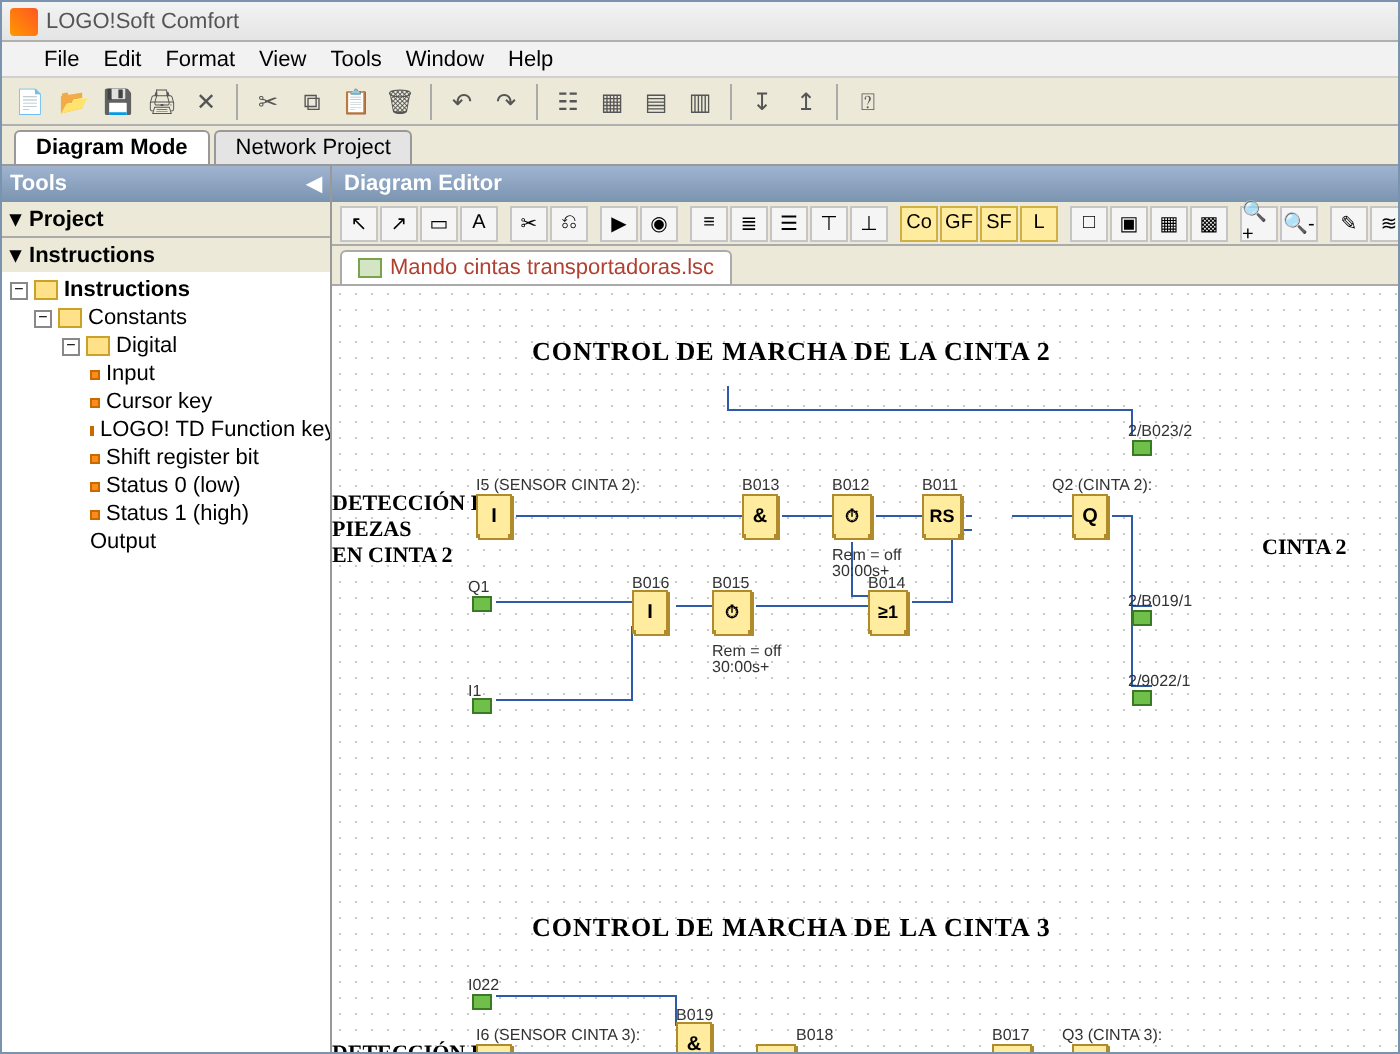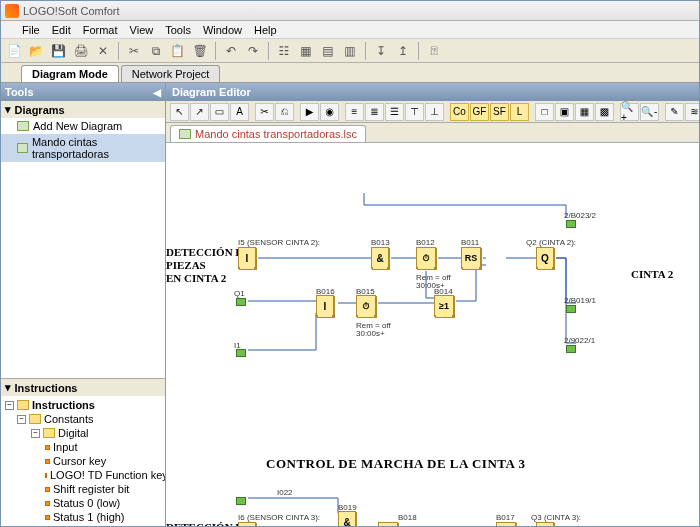--- a/index.html
+++ b/index.html
@@ -14,21 +14,21 @@
   .menubar { height: 18px; background: #f2f2f2; display: flex; align-items: center; padding: 0 21px; font-size: 11px; border-bottom: 1px solid #d0d0d0; }
   .menubar span { margin-right: 12px; cursor: default; }
 
   
   .toolbar-main { height: 24px; background: #ece9d8; display: flex; align-items: center; padding: 0 4px; border-bottom: 1px solid #b0b0b0; gap: 2px; }
   .tbtn { width: 20px; height: 20px; display: inline-flex; align-items: center; justify-content: center; border: 1px solid transparent; cursor: pointer; }
   .tsep { width: 1px; height: 18px; background: #aaa; margin: 0 3px; }
   .ticon { font-size: 12px; color: #555; }
 
   
-  .tabs { height: 20px; background: #ece9d8; display: flex; align-items: flex-end; padding: 0 20px; border-bottom: 1px solid #999; }
+  .tabs { height: 20px; background: #ece9d8; display: flex; align-items: flex-end; padding: 0 6px; border-bottom: 1px solid #999; }
   .tab { padding: 2px 10px; border: 1px solid #999; border-bottom: none; background: #e4e4e4; margin-right: 2px; border-radius: 3px 3px 0 0; font-size: 11px; cursor: pointer; }
   .tab.active { background: #fff; font-weight: bold; }
 
   
   .body { display: flex; height: calc(527px - 20px - 18px - 24px - 20px - 2px); }
 
   
   .left { width: 165px; display: flex; flex-direction: column; border-right: 1px solid #999; }
   .panel-header { height: 18px; background: linear-gradient(#a0b4d0,#7a94b0); color: #fff; font-weight: bold; display: flex; align-items: center; padding: 0 4px; font-size: 11px; justify-content: space-between; }
   .panel-header .collapse { color: #fff; font-size: 10px; }
@@ -166,31 +166,21 @@
 
   <div class="body">
 
     <div class="left">
       <div class="panel-header">
         <span>Tools</span>
         <span class="collapse">◀</span>
       </div>
       <div class="panel-sub">
         <span>▾</span>
-        <span>Diagrams</span>
-      </div>
-      <div class="panel-body" style="flex:0 0 auto; height:260px;">
-        <div class="diag-item">
-          <div class="dicon"></div>
-          <span>Add New Diagram</span>
-        </div>
-        <div class="diag-item sel">
-          <div class="dicon"></div>
-          <span>Mando cintas transportadoras</span>
-        </div>
+        <span>Project</span>
       </div>
 
       <div class="panel-sub" style="border-top:1px solid #aaa;">
         <span>▾</span>
         <span>Instructions</span>
       </div>
       <div class="tree" style="flex:1; overflow:auto;">
         <div class="tree-row">
           <span class="tree-arrow">−</span>
           <span class="folder-icon"></span>
@@ -281,20 +271,21 @@
       <div class="editor-tabs">
         <div class="etab">
           <div class="eicon"></div>
           <span>Mando cintas transportadoras.lsc</span>
         </div>
       </div>
 
       <div class="canvas-wrap">
         <div class="canvas">
 
+          <div class="title-text" style="position:absolute; left:100px; top:25px;">CONTROL DE MARCHA DE LA CINTA 2</div>
 
           <div style="position:absolute; left:0px; top:103px;" class="subtitle-text">
             <div>DETECCIÓN DE</div>
             <div>PIEZAS</div>
             <div>EN CINTA 2</div>
           </div>
 
           <div class="side-text" style="position:absolute; left:465px; top:125px;">CINTA 2</div>
 
           <svg class="wires" width="530" height="420">
@@ -392,21 +383,21 @@
           <div class="sm-label" style="left:68px; top:198px;">I1</div>
           <div class="tiny-green" style="left:70px; top:206px;"></div>
 
           <div class="title-text" style="position:absolute; left:100px; top:313px;">CONTROL DE MARCHA DE LA CINTA 3</div>
 
           <div style="position:absolute; left:0px; top:378px;" class="subtitle-text">
             <div>DETECCIÓN DE</div>
 
           </div>
 
-          <div class="sm-label" style="left:68px; top:345px;margin-left:43px;">I022</div>
+          <div class="sm-label" style="left:68px; top:345px;">I022</div>
           <div class="tiny-green" style="left:70px; top:354px;"></div>
 
           <div class="sm-label" style="left:72px; top:370px;">I6 (SENSOR CINTA 3):</div>
           <div class="block" style="left:72px; top:379px; width:18px; height:22px;"></div>
 
           <div class="sm-label" style="left:172px; top:360px;">B019</div>
           <div class="block" style="left:172px; top:368px; width:18px; height:22px;">
               <span>&amp;</span>
             </div>
 

